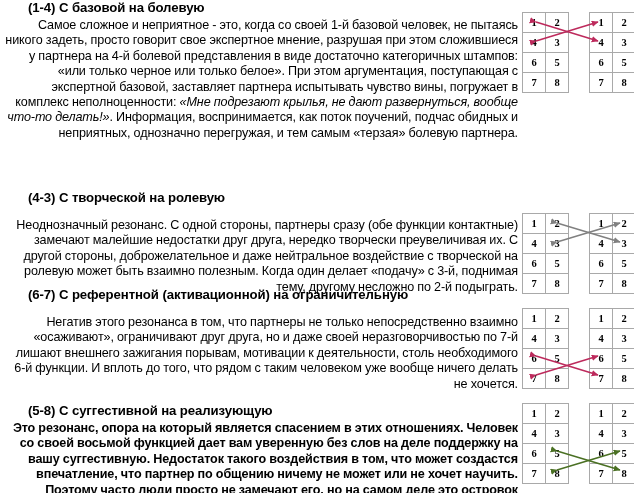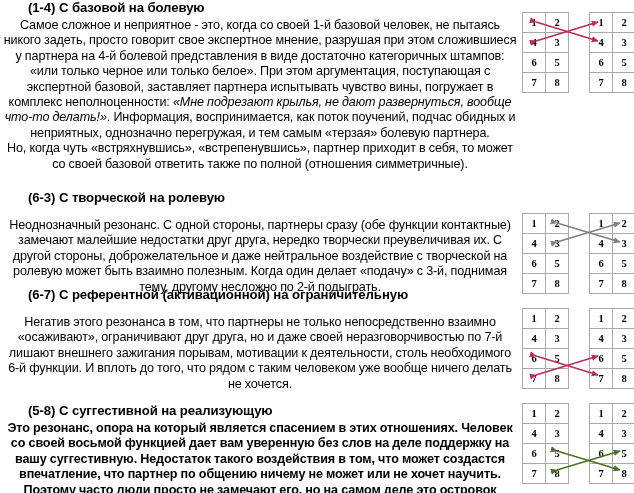--- a/index.html
+++ b/index.html
@@ -46,21 +46,21 @@
     letter-spacing: -0.1px;
     white-space: nowrap;
   }
 
   .sec-body {
     font-size: 12.6px;
     line-height: 15.4px;
     letter-spacing: -0.12px;
     padding-left: 2px;
     width: 516px;
-    text-align: center;
+    text-align: right;
     word-spacing: -0.2px;
   }
 
   .sec-body p {
     margin: 0;
   }
 
   .sec-body em {
     font-style: italic;
   }
@@ -112,26 +112,25 @@
 <body>
 
 <div id="page">
 
   <div class="doc">
 
     <div class="section" style="top:0px;">
       <div class="sec-heading">(1-4) С базовой на болевую</div>
       <div class="sec-body" style="margin-top:2px;">
         <p><span>Самое сложное и неприятное - это, когда со своей 1-й базовой человек, не пытаясь никого задеть, просто говорит свое экспертное мнение, разрушая при этом сложившиеся у партнера на 4-й болевой представления в виде достаточно категоричных штампов: «или только черное или только белое». При этом аргументация, поступающая с экспертной базовой, заставляет партнера испытывать чувство вины, погружает в комплекс неполноценности: </span><em>«Мне подрезают крылья, не дают развернуться, вообще что-то делать!»</em><span>. Информация, воспринимается, как поток поучений, подчас обидных и неприятных, однозначно перегружая, и тем самым «терзая» болевую партнера.</span></p>
-        <p>Но, когда чуть «встряхнувшись», «встрепенувшись», партнер приходит в себя, то может со своей базовой ответить также по полной (отношения симметричные).</p>
       </div>
     </div>
 
     <div class="section" style="top:190px;">
-      <div class="sec-heading">(6-3) С творческой на ролевую</div>
+      <div class="sec-heading">(4-3) С творческой на ролевую</div>
       <div class="sec-body" style="margin-top:12px;">
         <p>Неоднозначный резонанс. С одной стороны, партнеры сразу (обе функции контактные) замечают малейшие недостатки друг друга, нередко творчески преувеличивая их. С другой стороны, доброжелательное и даже нейтральное воздействие с творческой на ролевую может быть взаимно полезным. Когда один делает «подачу» с 3-й, поднимая тему, другому несложно по 2-й подыграть.</p>
       </div>
     </div>
 
     <div class="section" style="top:287px;">
       <div class="sec-heading">(6-7) С референтной (активационной) на ограничительную</div>
       <div class="sec-body" style="margin-top:12px;">
         <p> Негатив этого резонанса в том, что партнеры не только непосредственно взаимно «осаживают», ограничивают друг друга, но и даже своей неразговорчивостью по 7-й лишают внешнего зажигания порывам, мотивации к деятельности, столь необходимого 6-й функции. И вплоть до того, что рядом с таким человеком уже вообще ничего делать не хочется.</p>
       </div>

